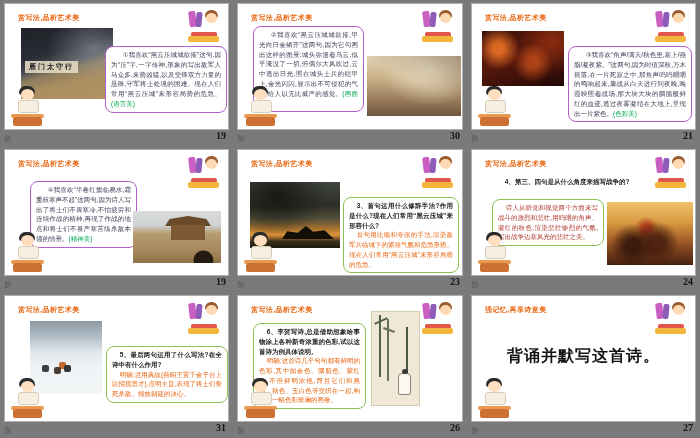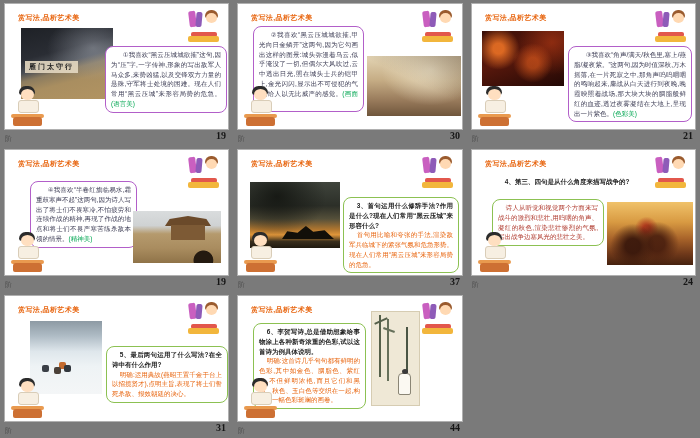--- a/index.html
+++ b/index.html
@@ -225,21 +225,21 @@
       </div>
       <div class="boy-desk">
           <i class="bd-hair"></i>
           <i class="bd-face"></i>
           <i class="bd-body"></i>
           <i class="bd-desktop"></i>
           <i class="bd-desk"></i>
         </div>
     </div>
     <span class="watermark">阶</span>
-    <span class="pagenum">37</span>
+    <span class="pagenum">23</span>
   </div>
 
   <div class="cell">
     <div class="slide">
       <div class="header">赏写法,品析艺术美</div>
       <div class="girl-books">
           <i class="gb-b1"></i>
           <i class="gb-b2"></i>
           <i class="gb-hair"></i>
           <i class="gb-face"></i>
@@ -315,17 +315,40 @@
         </div>
       <div class="boy-desk">
           <i class="bd-hair"></i>
           <i class="bd-face"></i>
           <i class="bd-body"></i>
           <i class="bd-desktop"></i>
           <i class="bd-desk"></i>
         </div>
     </div>
     <span class="watermark">阶</span>
-    <span class="pagenum">44</span>
-  </div>
-
+    <span class="pagenum">26</span>
+  </div>
+
+  <div class="cell">
+    <div class="slide">
+      <div class="header">强记忆,再享诗意美</div>
+      <div class="girl-books">
+          <i class="gb-b1"></i>
+          <i class="gb-b2"></i>
+          <i class="gb-hair"></i>
+          <i class="gb-face"></i>
+          <i class="gb-b3"></i>
+          <i class="gb-b4"></i>
+        </div>
+      <div class="s9-main">背诵并默写这首诗。</div>
+      <div class="boy-desk">
+          <i class="bd-hair"></i>
+          <i class="bd-face"></i>
+          <i class="bd-body"></i>
+          <i class="bd-desktop"></i>
+          <i class="bd-desk"></i>
+        </div>
+    </div>
+    <span class="watermark">阶</span>
+    <span class="pagenum">27</span>
+  </div>
 
 </div>
 
 </body></html>

